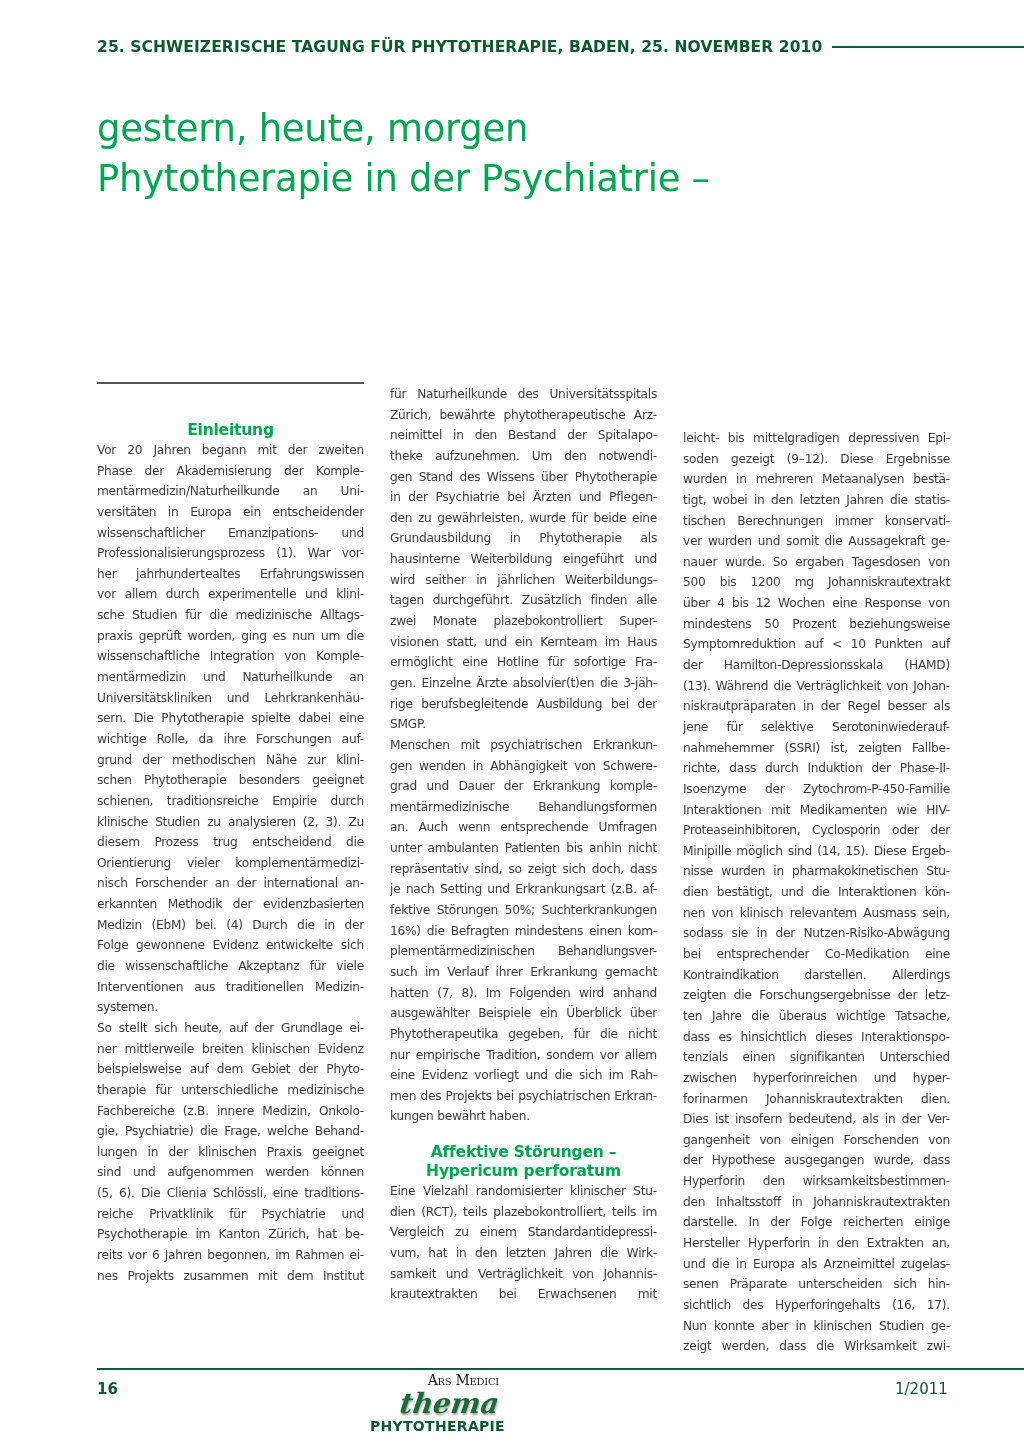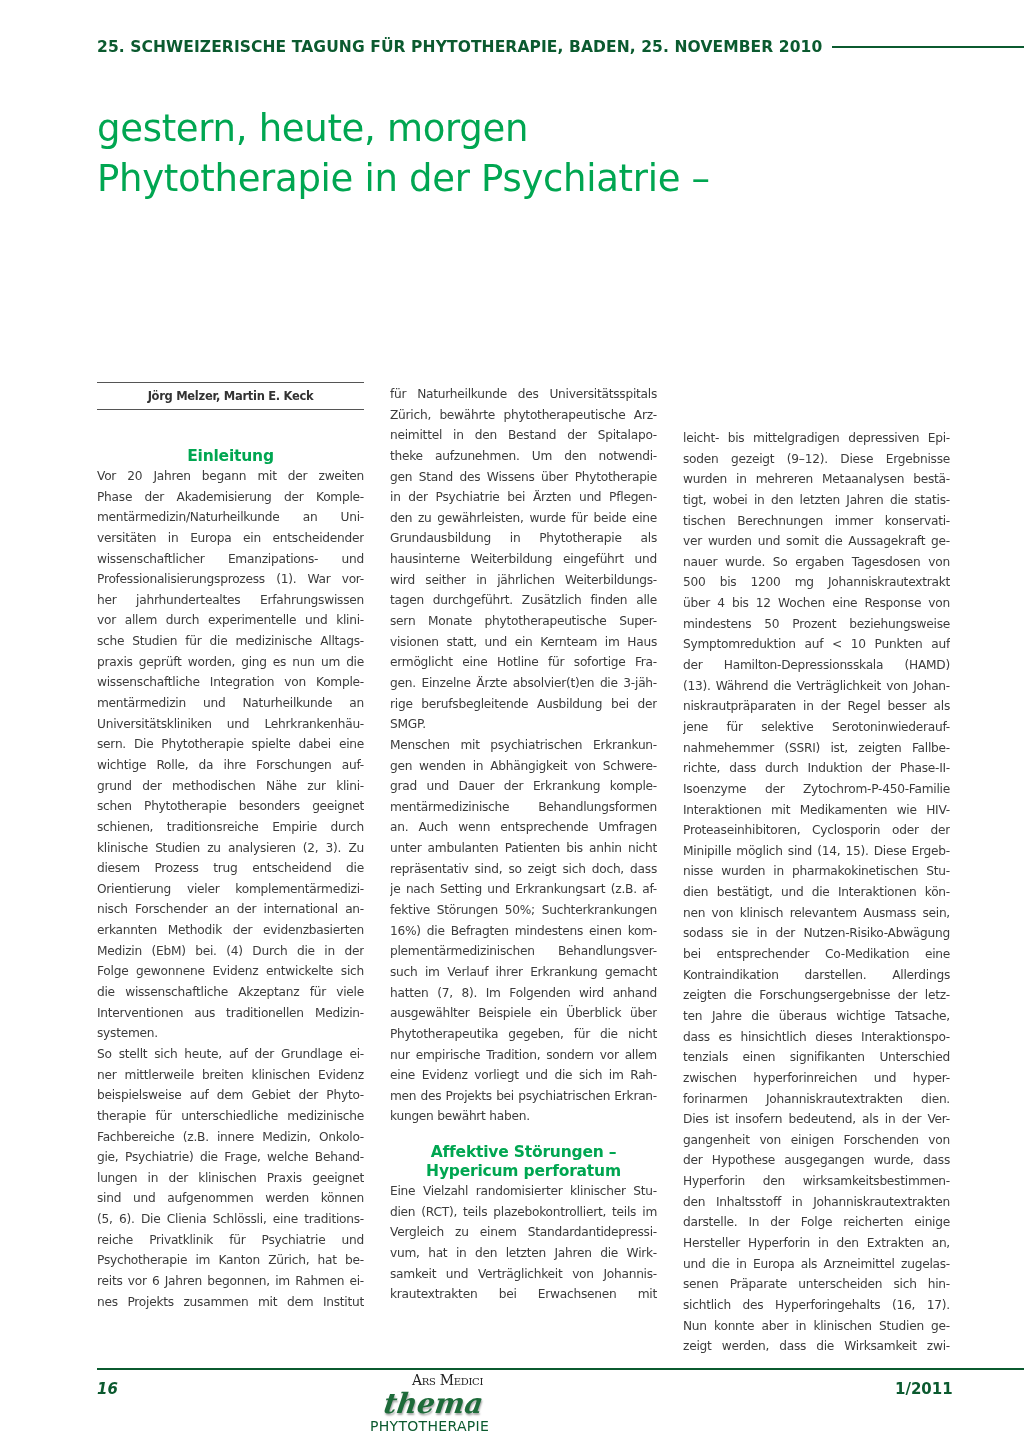--- a/index.html
+++ b/index.html
@@ -18,43 +18,42 @@
   .col3 { left: 683px; top: 384px; margin-top: 44px; }
   .line { height: 20.65px; line-height: 20.65px; text-align: justify; text-align-last: justify; white-space: nowrap; overflow: hidden; }
   .line.last { text-align-last: left; }
 
   .author-rule { height: 1px; background: #555; width: 267px; }
   .author { font-weight: bold; font-size: 11.5px; text-align: center; height: 26px; line-height: 26px; color: #333; letter-spacing: -0.3px; }
 
   .heading { font-weight: bold; font-size: 15.5px; color: #00a651; line-height: 19px; letter-spacing: -0.2px; text-align: center; }
 
   .footer-rule { position: absolute; left: 97px; top: 1368px; width: 927px; height: 2px; background: #0b5a2f; }
-  .footer-page { position: absolute; left: 97px; top: 1380px; font-weight: bold; font-size: 15px; color: #0b5a2f; font-style: italic; }
-  .footer-issue { position: absolute; left: 895px; top: 1380px; font-weight: bold; font-size: 15px; color: #0b5a2f; }
+  .footer-page { position: absolute; left: 97px; top: 1380px; font-weight: bold; font-size: 15px; color: #0b5a2f; }
+  .footer-issue { position: absolute; left: 895px; top: 1380px; font-weight: normal; font-size: 15px; color: #0b5a2f; }
   .footer-brand { position: absolute; left: 370px; top: 1372px; display: flex; align-items: flex-end; height: 30px; flex-direction: column; }
   .brand-ars { font-family: "DejaVu Serif", serif; font-size: 14px; color: #222; letter-spacing: -0.3px; margin-right: 6px; padding-bottom: 2px; font-variant: small-caps; }
   .brand-thema { font-family: "DejaVu Serif", serif; font-style: italic; font-weight: bold; font-size: 28px; color: #1e6b3a; line-height: 28px; margin-right: 6px; text-shadow: 1px 2px 2px rgba(0,0,0,0.35); transform: skewX(-8deg); }
-  .brand-section { font-weight: normal; font-size: 14px; color: #0b5a2f; padding-bottom: 3px; letter-spacing: 0.3px; }
+  .brand-section { font-weight: bold; font-size: 14px; color: #0b5a2f; padding-bottom: 3px; letter-spacing: 0.3px; }
 </style>
 </head>
 <body>
 
 <div class="header">
   <span class="header-text">25. SCHWEIZERISCHE TAGUNG FÜR PHYTOTHERAPIE, BADEN, 25. NOVEMBER 2010</span>
   <span class="header-rule"></span>
 </div>
 
 <div class="title">
   <div>gestern, heute, morgen</div>
   <div>Phytotherapie in der Psychiatrie –</div>
 </div>
 
 <div class="col col1">
   <div class="author-rule"></div>
-  <div class="author">Jörg Melzer, Martin E. Keck</div>
   <div class="author-rule"></div>
   <div style="height:36px"></div>
   <div class="heading" style="height:20px;line-height:20px;">Einleitung</div>
   <div class="lines" id="col1-lines">
       <div class="line">Vor 20 Jahren begann mit der zweiten</div>
       <div class="line">Phase der Akademisierung der Komple-</div>
       <div class="line">mentärmedizin/Naturheilkunde an Uni-</div>
       <div class="line">versitäten in Europa ein entscheidender</div>
       <div class="line">wissenschaftlicher Emanzipations- und</div>
       <div class="line">Professionalisierungsprozess (1). War vor-</div>
@@ -102,21 +101,21 @@
       <div class="line">Zürich, bewährte phytotherapeutische Arz-</div>
       <div class="line">neimittel in den Bestand der Spitalapo-</div>
       <div class="line">theke aufzunehmen. Um den notwendi-</div>
       <div class="line">gen Stand des Wissens über Phytotherapie</div>
       <div class="line">in der Psychiatrie bei Ärzten und Pflegen-</div>
       <div class="line">den zu gewährleisten, wurde für beide eine</div>
       <div class="line">Grundausbildung in Phytotherapie als</div>
       <div class="line">hausinterne Weiterbildung eingeführt und</div>
       <div class="line">wird seither in jährlichen Weiterbildungs-</div>
       <div class="line">tagen durchgeführt. Zusätzlich finden alle</div>
-      <div class="line">sern Monate phytotherapeutische Super-</div>
+      <div class="line">zwei Monate plazebokontrolliert Super-</div>
       <div class="line">visionen statt, und ein Kernteam im Haus</div>
       <div class="line">ermöglicht eine Hotline für sofortige Fra-</div>
       <div class="line">gen. Einzelne Ärzte absolvier(t)en die 3-jäh-</div>
       <div class="line">rige berufsbegleitende Ausbildung bei der</div>
       <div class="line last">SMGP.</div>
       <div class="line">Menschen mit psychiatrischen Erkrankun-</div>
       <div class="line">gen wenden in Abhängigkeit von Schwere-</div>
       <div class="line">grad und Dauer der Erkrankung komple-</div>
       <div class="line">mentärmedizinische Behandlungsformen</div>
       <div class="line">an. Auch wenn entsprechende Umfragen</div>

